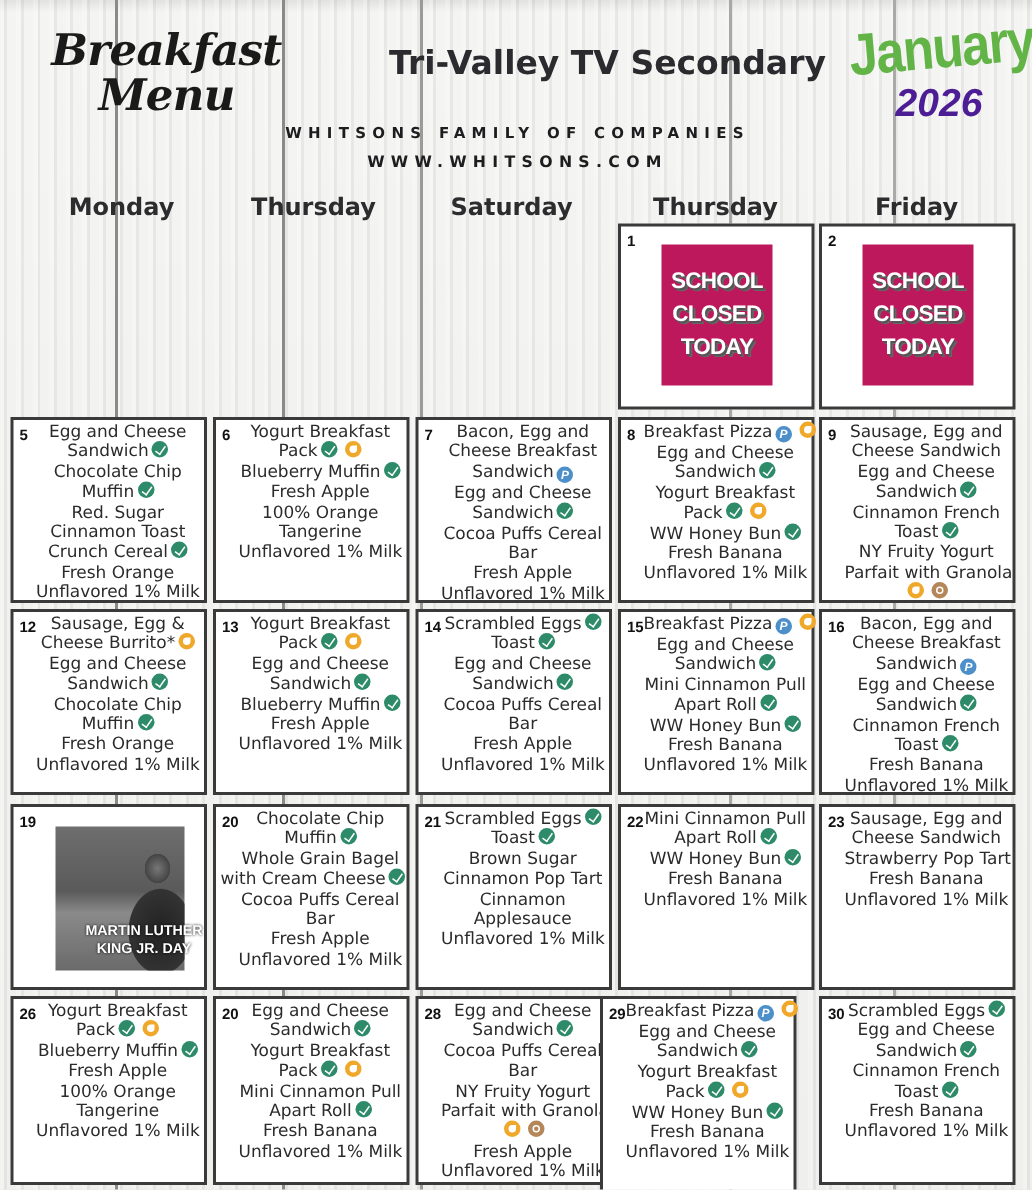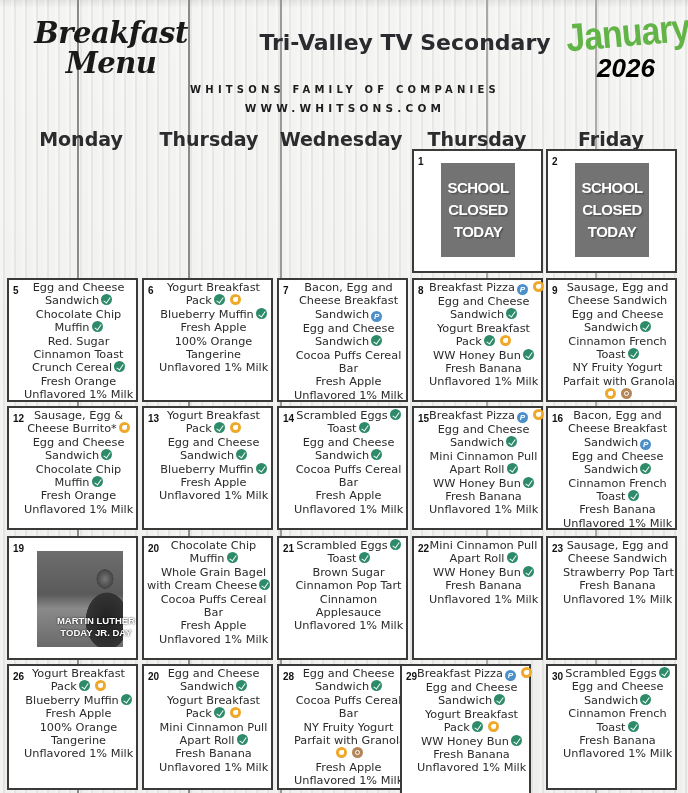--- a/index.html
+++ b/index.html
@@ -38,25 +38,25 @@
     letter-spacing: 4.2px; color: #1d1d1f;
   }
   .month {
     position: absolute; left: 566px; top: 14px; width: 110px; text-align: center;
     font-family: "Liberation Sans", sans-serif; font-weight: bold; font-size: 34px;
     color: #62b446; transform: rotate(-5deg) scaleY(1.15); letter-spacing: -1px;
   }
   .year {
     position: absolute; left: 586px; top: 53px; width: 80px; text-align: center;
     font-family: "Liberation Sans", sans-serif; font-weight: bold; font-style: italic;
-    font-size: 26px; color: #000000;
+    font-size: 26px; color: #4c1d95;
   }
   .day-head {
     position: absolute; top: 128px; width: 134px; text-align: center;
-    font-family: "DejaVu Sans", sans-serif; font-weight: bold; font-size: 19px; color: #2c2c2e;
+    font-family: "DejaVu Sans", sans-serif; font-weight: bold; font-size: 16px; color: #2c2c2e;
   }
   .cell {
     position: absolute; width: 131px; background: #fff; border: 2px solid #3a3a3a;
     font-family: "DejaVu Sans", sans-serif; font-size: 11.3px; line-height: 13.4px;
     text-align: center; color: #2b2b2b; padding: 1px 3px 0 3px;
   }
   .cell .num {
     position: absolute; left: 4px; top: 4px; font-family: "Liberation Sans", sans-serif;
     font-weight: bold; font-size: 10px; color: #111;
   }
@@ -72,21 +72,21 @@
   .ic.veg::after { content: ""; position: absolute; left: 4px; top: 2px; width: 3px; height: 6px;
     border-right: 1.5px solid #fff; border-bottom: 1.5px solid #fff; transform: rotate(35deg); }
   .ic.pork { background: #4d8fc9; }
   .ic.dairy { background: #f0a82a; }
   .ic.dairy::after { content: ""; position: absolute; left: 3px; top: 3px; width: 5px; height: 5px;
     border-radius: 50% 0 50% 50%; background: #fff; }
   .ic.grain { background: #b5865a; }
   .ic.grain::after { content: ""; position: absolute; left: 3px; top: 3px; width: 5px; height: 5px;
     border-radius: 50%; border: 1.5px solid #fff; box-sizing: border-box; }
   .closed-box {
-    position: absolute; left: 27px; top: 12px; width: 74px; height: 94px; background: #737373;
+    position: absolute; left: 27px; top: 12px; width: 74px; height: 94px; background: #be185d;
     display: flex; flex-direction: column; align-items: center; justify-content: center;
   }
   .closed-box span {
     display: block; font-family: "Liberation Sans", sans-serif; font-weight: bold;
     font-size: 15px; line-height: 22px; color: #fff; letter-spacing: -0.5px;
     text-shadow: 1px 1px 0 #555, 2px 2px 0 #666;
   }
   .mlk-img {
     position: absolute; left: 28px; top: 13px; width: 86px; height: 96px;
     background:
@@ -109,21 +109,21 @@
   <div class="script">Menu</div>
 </div>
 <div class="school-title">Tri-Valley TV Secondary</div>
 <div class="company">WHITSONS FAMILY OF COMPANIES</div>
 <div class="website">WWW.WHITSONS.COM</div>
 <div class="month">January</div>
 <div class="year">2026</div>
 
 <div class="day-head" style="left:14px">Monday</div>
 <div class="day-head" style="left:142px">Thursday</div>
-<div class="day-head" style="left:274px">Wednesday</div>
+<div class="day-head" style="left:274px">Saturday</div>
 <div class="day-head" style="left:410px">Thursday</div>
 <div class="day-head" style="left:544px">Friday</div>
 
 <div class="cell" style="left:412px;top:149px;height:124px">
   <span class="num">1</span>
   <div class="closed-box">
     <span>SCHOOL</span>
     <span>CLOSED</span>
     <span>TODAY</span>
   </div>
@@ -268,21 +268,21 @@
     <span class="line"><span>Toast</span><i class="ic veg"></i></span>
     <span class="line">Fresh Banana</span>
     <span class="line">Unflavored 1% Milk</span>
   </div>
 </div>
 
 <div class="cell" style="left:7px;top:536px;height:124px">
   <span class="num">19</span>
   <div class="mlk-img">
     <span>MARTIN LUTHER</span>
-    <span>TODAY JR. DAY</span>
+    <span>KING JR. DAY</span>
   </div>
 </div>
 <div class="cell" style="left:142px;top:536px;height:124px">
   <span class="num">20</span>
   <div class="items">
     <span class="line">Chocolate Chip</span>
     <span class="line"><span>Muffin</span><i class="ic veg"></i></span>
     <span class="line">Whole Grain Bagel</span>
     <span class="line" style="margin-left:-12px"><span>with Cream Cheese</span><i class="ic veg"></i></span>
     <span class="line">Cocoa Puffs Cereal</span>

